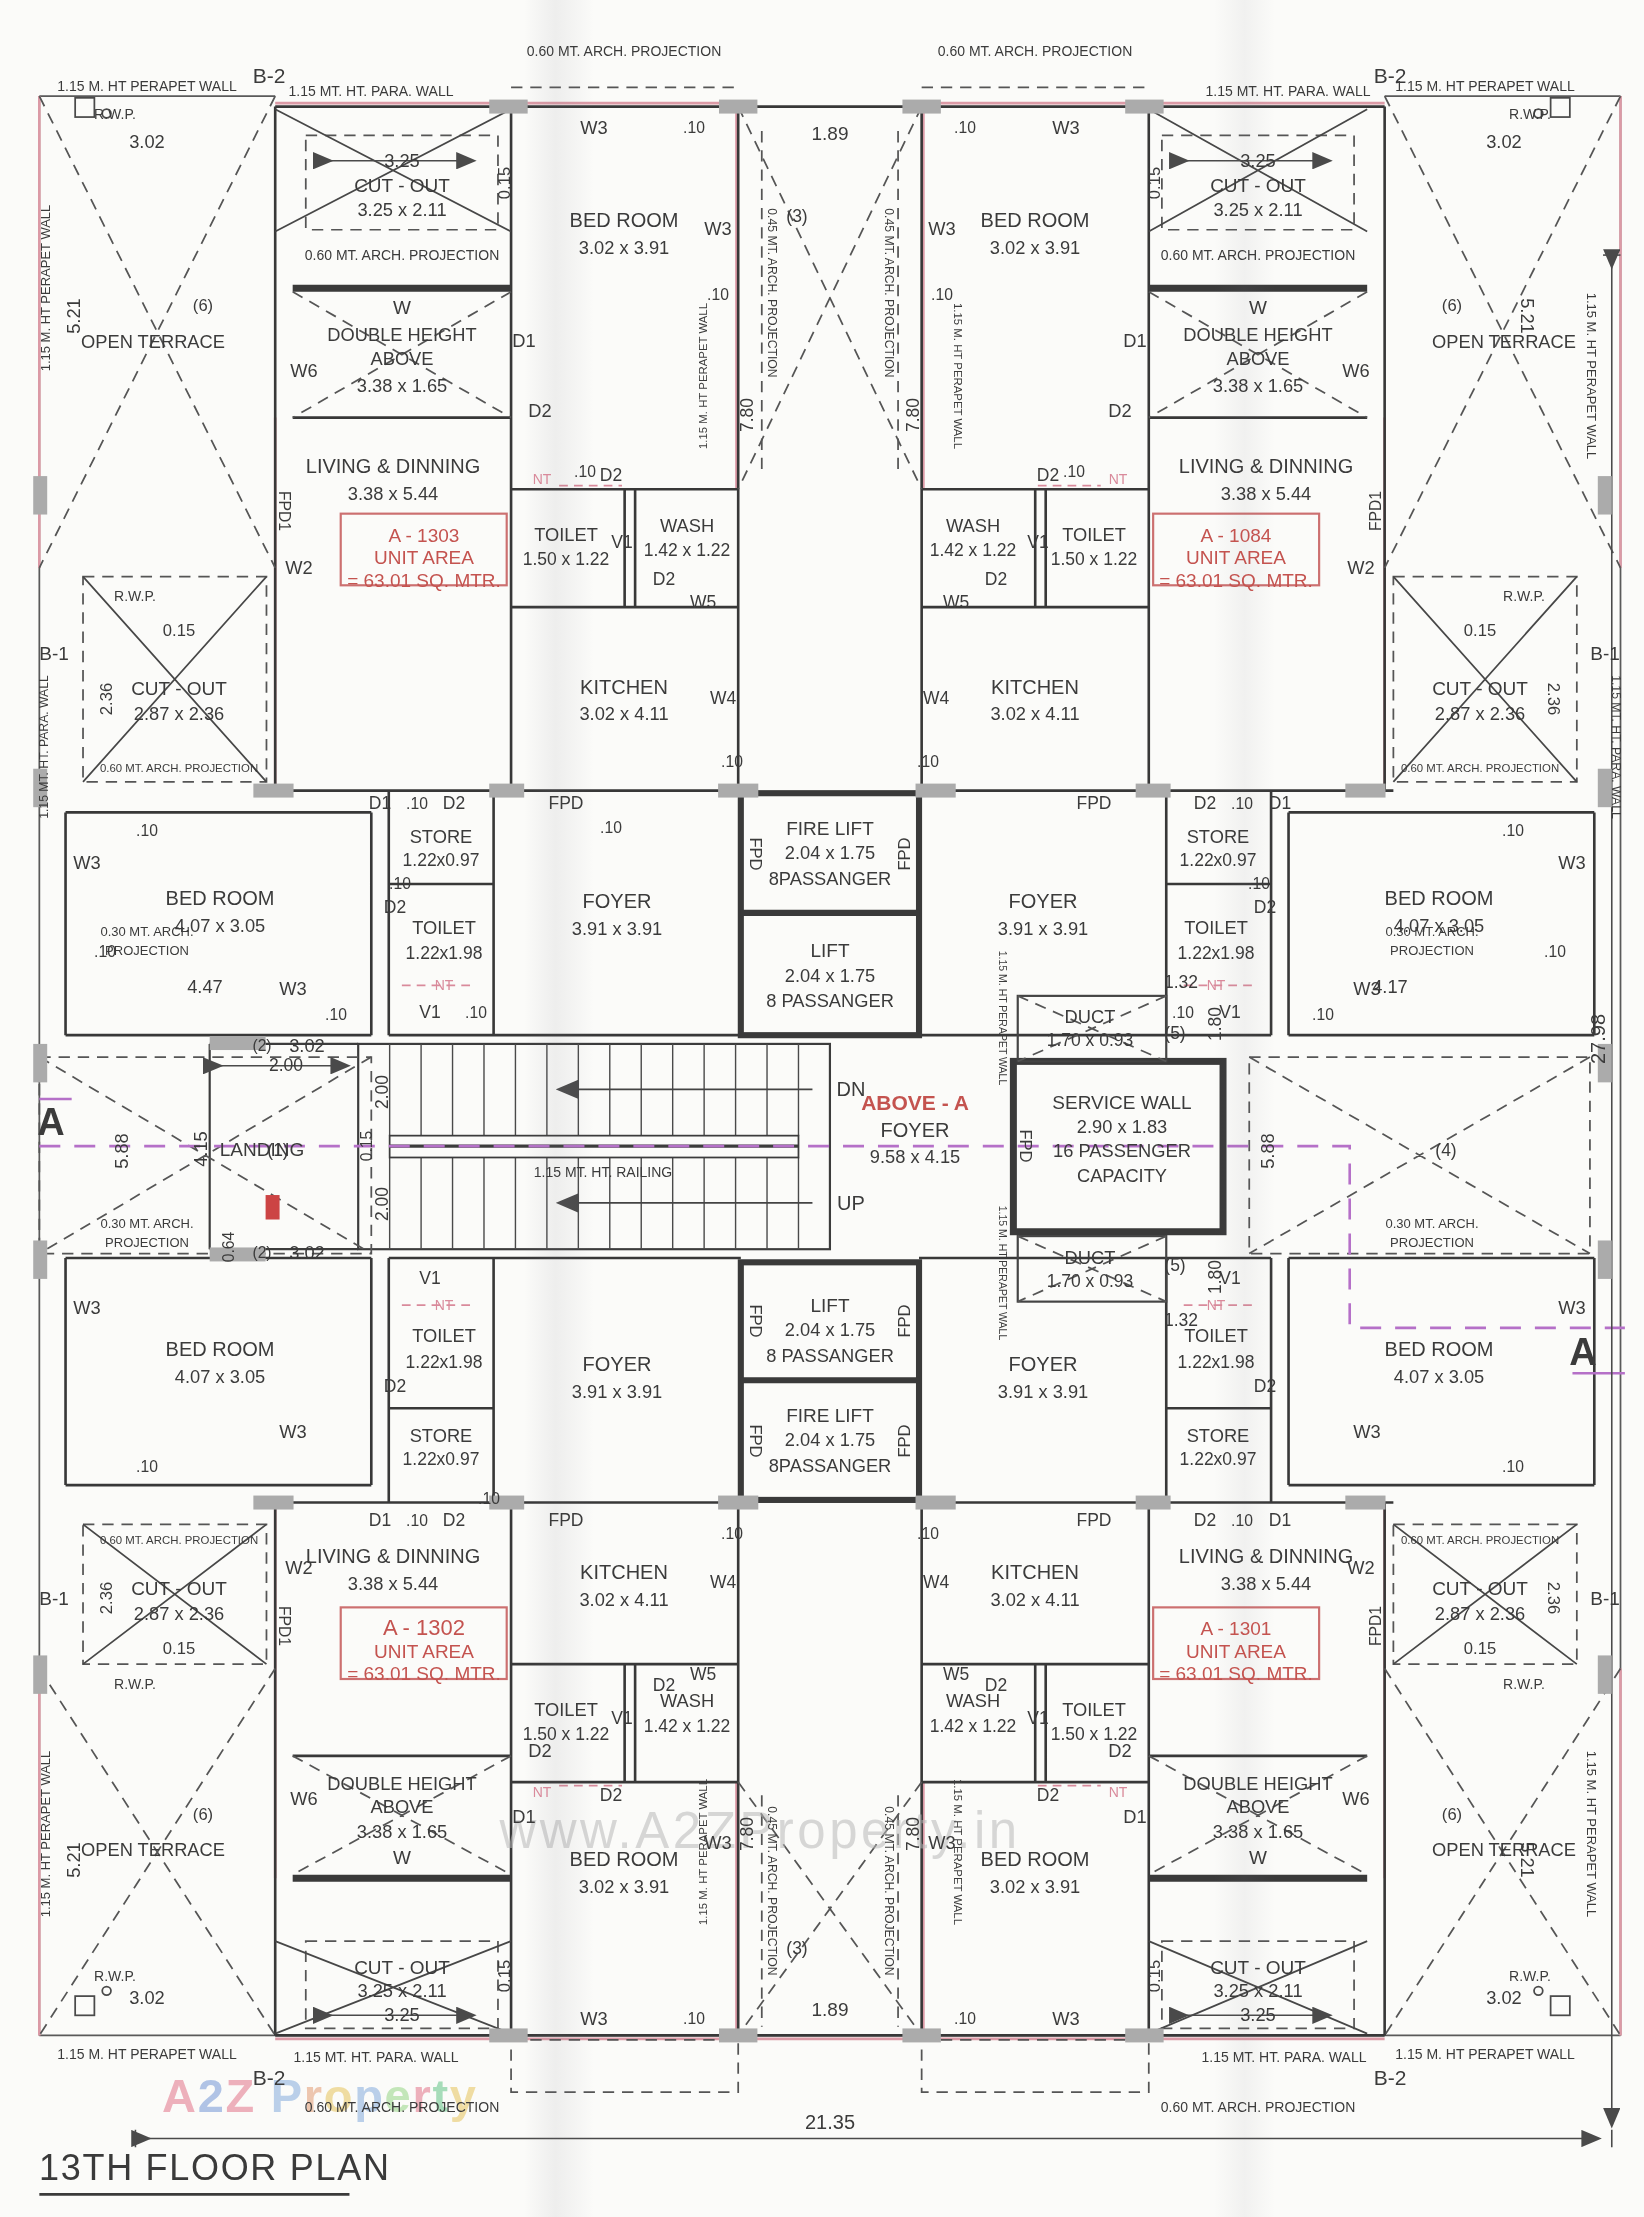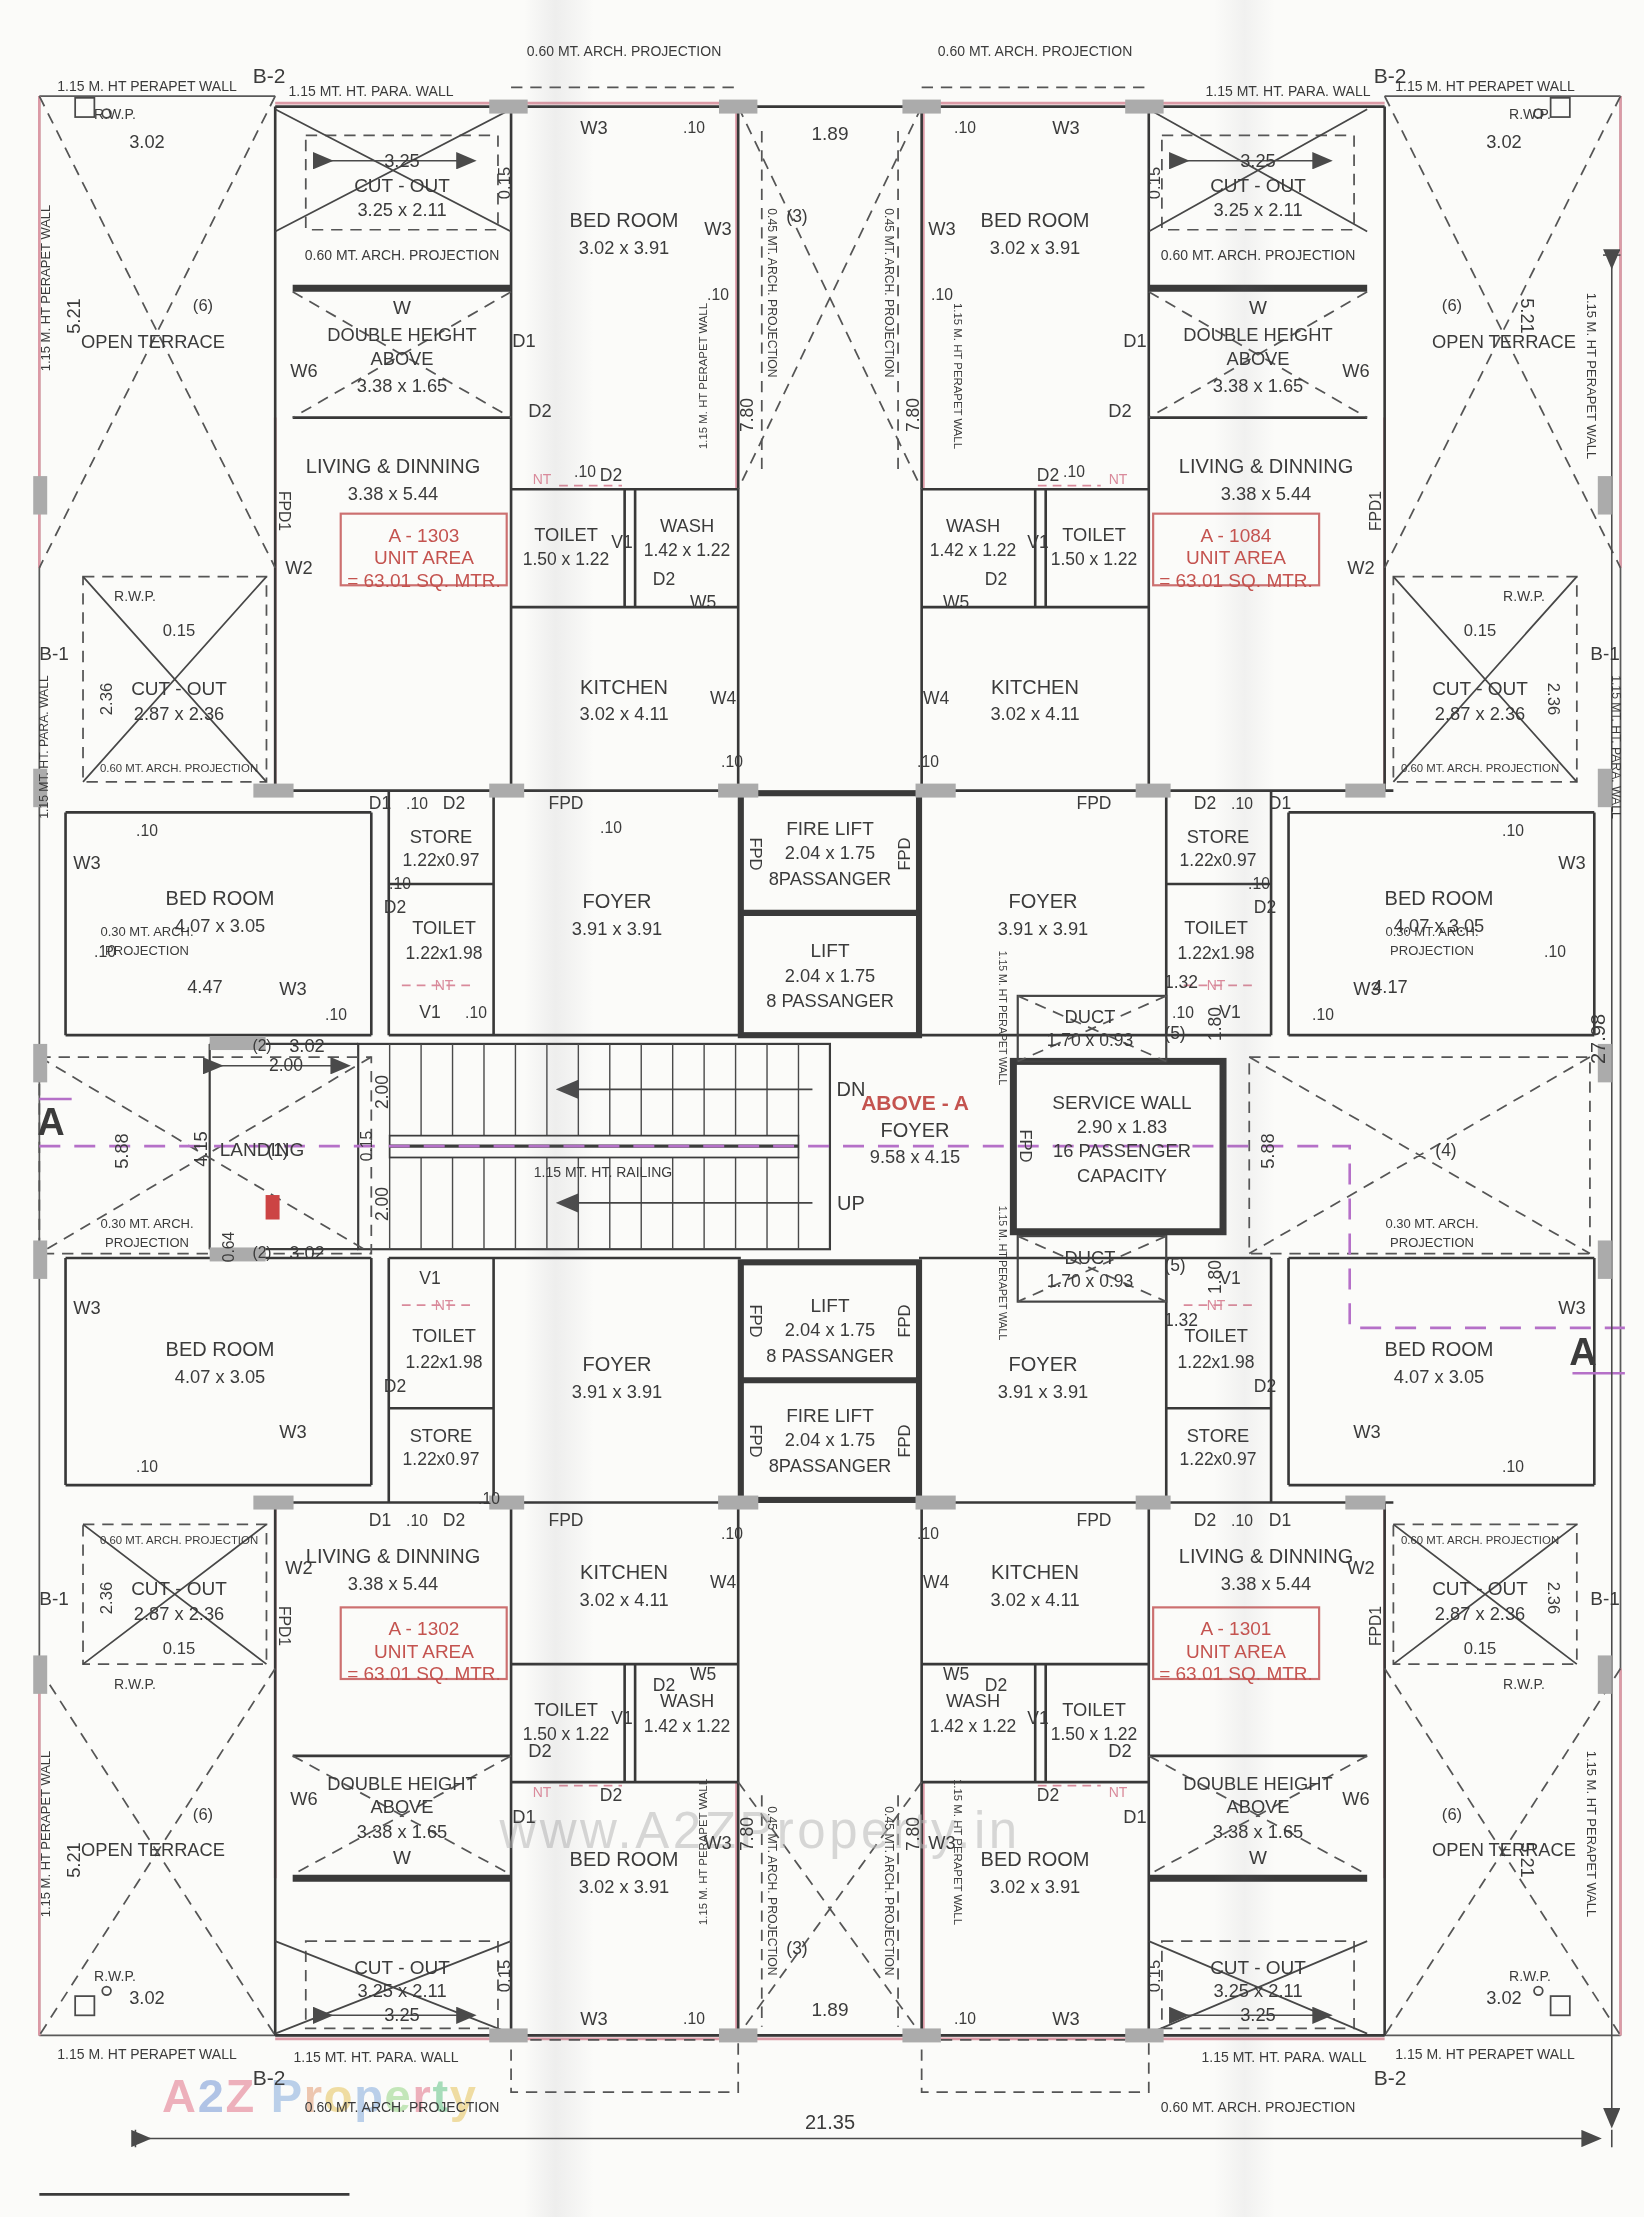--- a/index.html
+++ b/index.html
@@ -192,20 +192,21 @@
 
     <path d="M45,2512 H400" stroke="#3a3a3a" stroke-width="3"></path>
   </svg>
 
   <div class="crease cr1"></div>
   <div class="crease cr2"></div>
 
   <div id="wm-center">www.A2ZProperty.in</div>
   <div id="wm-logo"><span style="color: rgb(229, 127, 147);">A</span><span style="color: rgb(127, 159, 217);">2</span><span style="color: rgb(229, 127, 147);">Z</span><span style="color: rgb(136, 136, 136);"> </span><span style="color: rgb(143, 179, 224);">P</span><span style="color: rgb(229, 163, 127);">r</span><span style="color: rgb(232, 201, 106);">o</span><span style="color: rgb(143, 179, 224);">p</span><span style="color: rgb(159, 217, 143);">e</span><span style="color: rgb(229, 127, 147);">r</span><span style="color: rgb(111, 201, 143);">t</span><span style="color: rgb(232, 201, 106);">y</span></div>
 
+  <div id="plan-title">13TH FLOOR PLAN</div>
 
   <div id="labels">
       <div class="lbl" style="left: 147px; top: 86px; font-size: 14px;">1.15 M. HT PERAPET WALL</div>
       <div class="lbl" style="left: 115px; top: 114px; font-size: 14px;">R.W.P.</div>
       <div class="lbl" style="left: 147px; top: 142px; font-size: 18.3px;">3.02</div>
       <div class="lbl" style="left: 153px; top: 342px; font-size: 18.3px;">OPEN TERRACE</div>
       <div class="lbl" style="left: 203px; top: 306px; font-size: 16.6px;">(6)</div>
       <div class="lbl" style="left: 74px; top: 316px; font-size: 18.3px; transform: translate(-50%, -50%) rotate(-90deg);">5.21</div>
       <div class="lbl" style="left: 45px; top: 288px; font-size: 13px; transform: translate(-50%, -50%) rotate(-90deg);">1.15 M. HT PERAPET WALL</div>
       <div class="lbl" style="left: 1485px; top: 86px; font-size: 14px;">1.15 M. HT PERAPET WALL</div>
@@ -486,21 +487,21 @@
       <div class="lbl" style="left: 1480px; top: 1614px; font-size: 18.3px;">2.87 x 2.36</div>
       <div class="lbl" style="left: 1553px; top: 1598px; font-size: 16.6px; transform: translate(-50%, -50%) rotate(90deg);">2.36</div>
       <div class="lbl" style="left: 1480px; top: 1649px; font-size: 16.6px;">0.15</div>
       <div class="lbl" style="left: 1605px; top: 1598px; font-size: 19px;">B-1</div>
       <div class="lbl" style="left: 1361px; top: 1568px; font-size: 18.3px;">W2</div>
       <div class="lbl" style="left: 1376px; top: 1626px; font-size: 15.7px; transform: translate(-50%, -50%) rotate(-90deg);">FPD1</div>
       <div class="lbl" style="left: 135px; top: 1684px; font-size: 14px;">R.W.P.</div>
       <div class="lbl" style="left: 1524px; top: 1684px; font-size: 14px;">R.W.P.</div>
       <div class="lbl" style="left: 393px; top: 1556px; font-size: 20px;">LIVING &amp; DINNING</div>
       <div class="lbl" style="left: 393px; top: 1584px; font-size: 18.3px;">3.38 x 5.44</div>
-      <div class="lbl c-red" style="left: 424px; top: 1628px; font-size: 19px;">A - 1302</div>
+      <div class="lbl c-red" style="left: 424px; top: 1628px; font-size: 22px;">A - 1302</div>
       <div class="lbl c-red" style="left: 424px; top: 1651px; font-size: 19px;">UNIT AREA</div>
       <div class="lbl c-red" style="left: 424px; top: 1673px; font-size: 19px;">= 63.01 SQ. MTR.</div>
       <div class="lbl" style="left: 1266px; top: 1556px; font-size: 20px;">LIVING &amp; DINNING</div>
       <div class="lbl" style="left: 1266px; top: 1584px; font-size: 18.3px;">3.38 x 5.44</div>
       <div class="lbl c-red" style="left: 1236px; top: 1628px; font-size: 19px;">A - 1301</div>
       <div class="lbl c-red" style="left: 1236px; top: 1651px; font-size: 19px;">UNIT AREA</div>
       <div class="lbl c-red" style="left: 1236px; top: 1673px; font-size: 19px;">= 63.01 SQ. MTR.</div>
       <div class="lbl" style="left: 624px; top: 1572px; font-size: 20px;">KITCHEN</div>
       <div class="lbl" style="left: 624px; top: 1600px; font-size: 18.3px;">3.02 x 4.11</div>
       <div class="lbl" style="left: 723px; top: 1583px; font-size: 17.5px;">W4</div>

